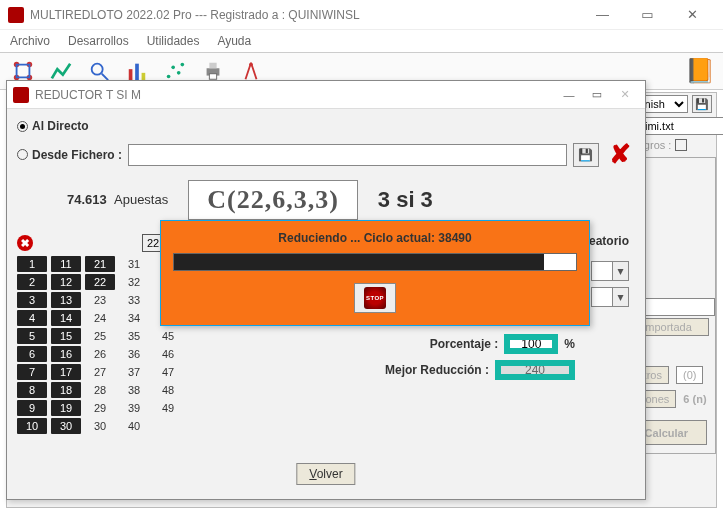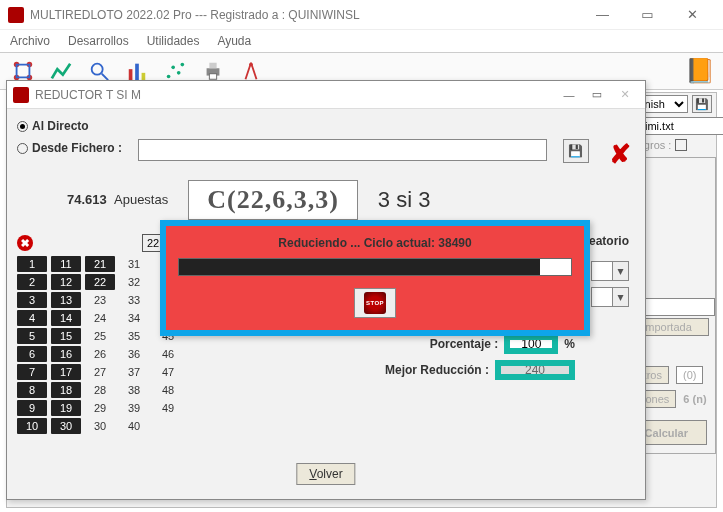--- a/index.html
+++ b/index.html
@@ -44,30 +44,30 @@
   .dlg-title { height:28px; display:flex; align-items:center; padding:0 6px; background:#fff; border-bottom:1px solid #ddd; }
   .dlg-title .t { color:#777; font-size:12px; flex:1; }
 
   .dlg-body { padding:8px 10px; position:relative; height:calc(100% - 28px); }
 
   .radios { font-size:12px; }
   .radios label { display:flex; align-items:center; gap:4px; height:18px; }
   .radio { width:11px; height:11px; border:1px solid #555; border-radius:50%; display:inline-flex; align-items:center; justify-content:center; }
   .radio.sel::after { content:""; width:5px; height:5px; background:#000; border-radius:50%; }
 
-  .pathrow { display:flex; gap:16px; margin:4px 0 10px 0; }
+  .pathrow { display:flex; align-items:center; gap:6px; margin:4px 0 10px 0; }
   .pathbox { flex:1; height:22px; border:1px solid #888; background:#fff; }
   .disk-icon { width:26px; height:24px; border:1px solid #888; background:#eee; display:flex; align-items:center; justify-content:center; cursor:pointer; }
   .big-x { color:#c00; font-size:26px; font-weight:bold; cursor:pointer; padding:0 4px; }
 
   .combi-row { display:flex; align-items:center; gap:20px; margin:6px 0 14px 0; }
   .combi-labels { text-align:right; font-size:13px; line-height:22px; padding-left:50px; }
   .combi-labels b { font-weight:bold; }
   .combi-box { border:1px solid #888; background:#fff; padding:4px 18px; font-size:26px; color:#555; font-weight:bold; font-family:"Times New Roman",serif; letter-spacing:1px; }
-  .combi-side { font-size:22px; font-weight:normal; color:#333; }
+  .combi-side { font-size:22px; font-weight:bold; color:#333; }
 
   
   .lower { display:flex; gap:8px; }
   .numcol { width:175px; }
   .numhead { display:flex; align-items:center; gap:4px; margin-bottom:4px; }
   .numhead .del { width:16px; height:16px; border-radius:50%; background:#c00; color:#fff; font-size:11px; display:flex; align-items:center; justify-content:center; cursor:pointer; font-weight:bold; }
   .numhead select { border:1px solid #555; font-size:11px; height:18px; }
   .numgrid { display:grid; grid-template-columns:repeat(5,30px); gap:2px 4px; }
   .numcell { height:16px; line-height:16px; text-align:center; font-size:11px; border-radius:1px; }
   .numcell.dark { background:#222; color:#fff; }
@@ -84,21 +84,21 @@
   .field-row input { width:54px; height:20px; border:6px solid #14b8a6; background:#fff; text-align:center; padding:0 4px; font-size:12px; }
   .ro { background:#ddd !important; color:#666; }
 
   .btnrow { display:flex; gap:20px; justify-content:center; margin-top:16px; }
   .btn { border:1px solid #888; background:#ece8da; padding:3px 12px; font-size:12px; cursor:pointer; }
   .btn u { text-decoration:underline; }
 
   .volver { position:absolute; bottom:14px; left:50%; transform:translateX(-50%); }
 
   
-  .progress-dlg { position:absolute; top:220px; left:160px; width:430px; background:#ef4444; border:6px solid #0ea5e9; box-shadow:2px 2px 6px rgba(0,0,0,.25); padding:10px 12px 12px 12px; z-index:10; }
+  .progress-dlg { position:absolute; top:220px; left:160px; width:430px; background:#f97316; border:1px solid #0ea5e9; box-shadow:2px 2px 6px rgba(0,0,0,.25); padding:10px 12px 12px 12px; z-index:10; }
   .progress-dlg .msg { text-align:center; font-size:12px; font-weight:bold; margin-bottom:8px; }
   .progress-track { height:18px; border:1px solid #666; background:#fff; position:relative; overflow:hidden; }
   .progress-bar { height:100%; background:#222; width:92%; }
   .stop-btn { margin:12px auto 0; width:42px; height:30px; border:1px solid #888; background:#eee; display:flex; align-items:center; justify-content:center; cursor:pointer; }
   .stop-btn .oct { width:22px; height:22px; background:radial-gradient(circle,#b00 40%,#600 90%); border-radius:3px; display:flex; align-items:center; justify-content:center; color:#fff; font-size:6px; font-weight:bold; letter-spacing:.5px; }
 
   svg.icon { width:22px; height:22px; }
 </style>
 </head>
 <body>

